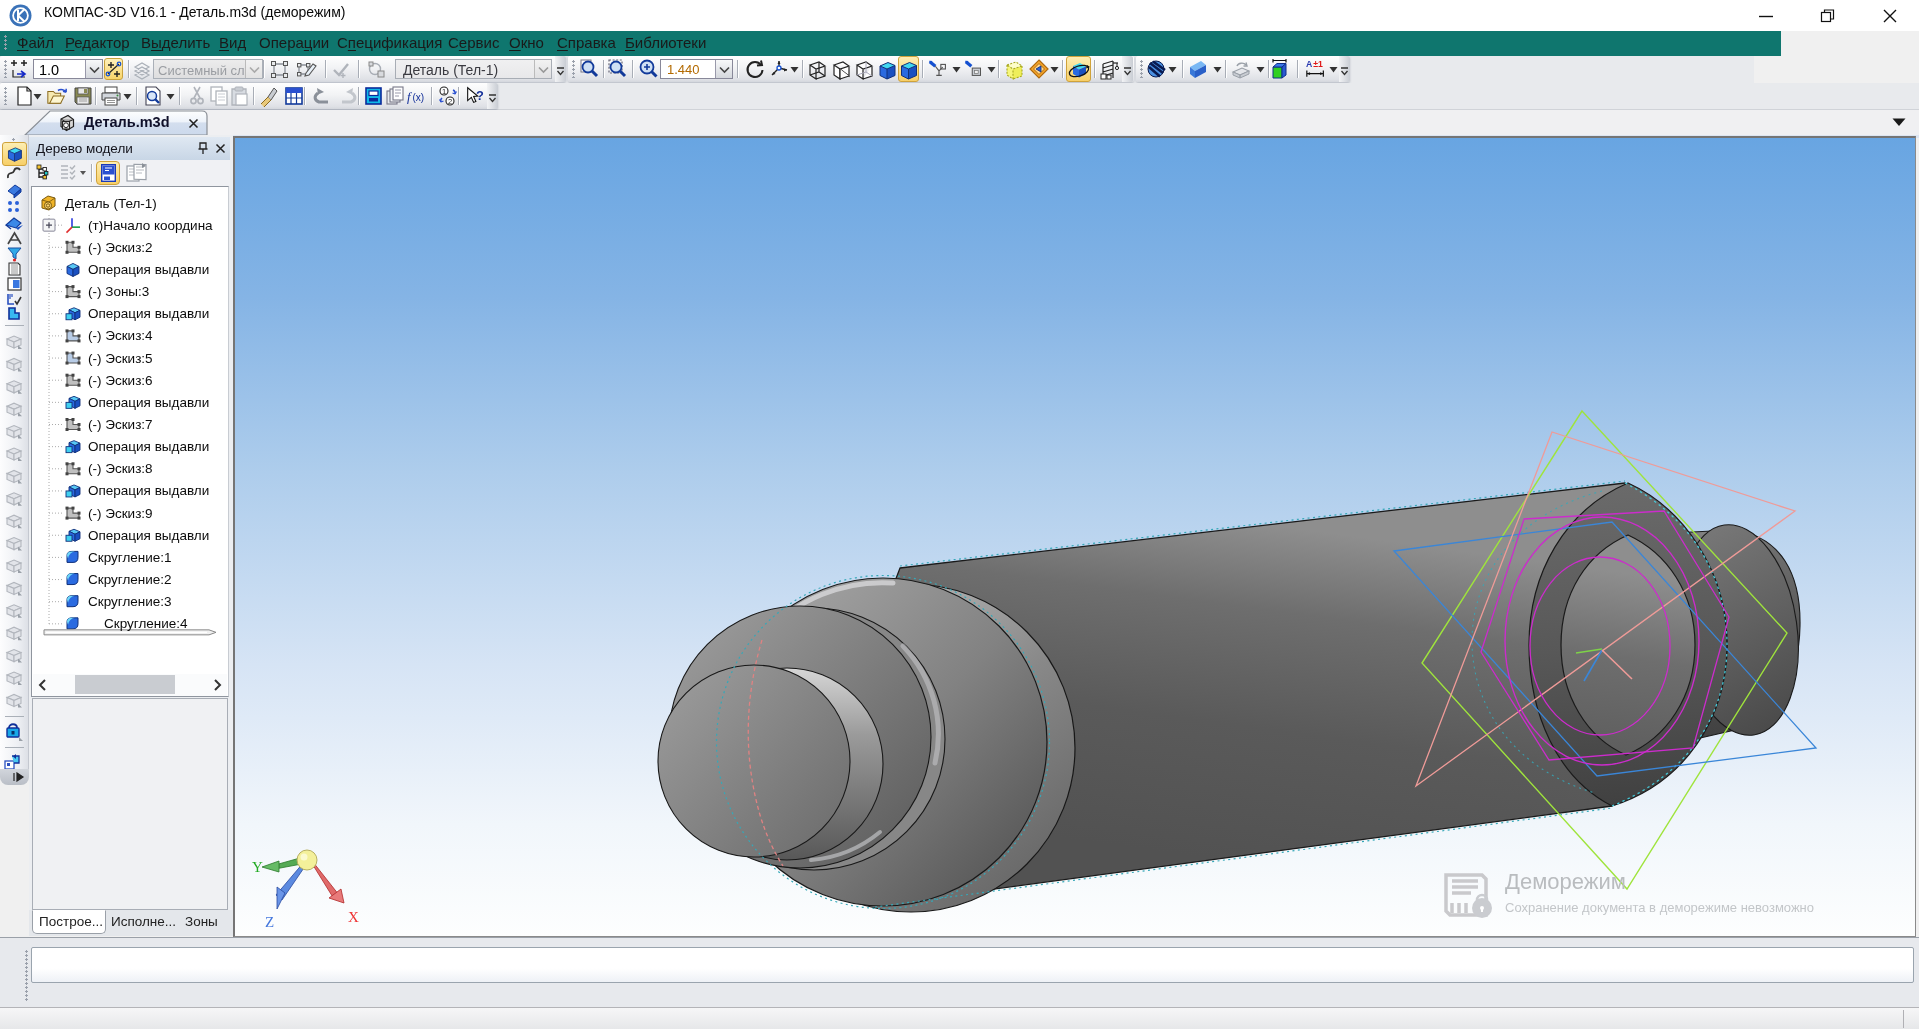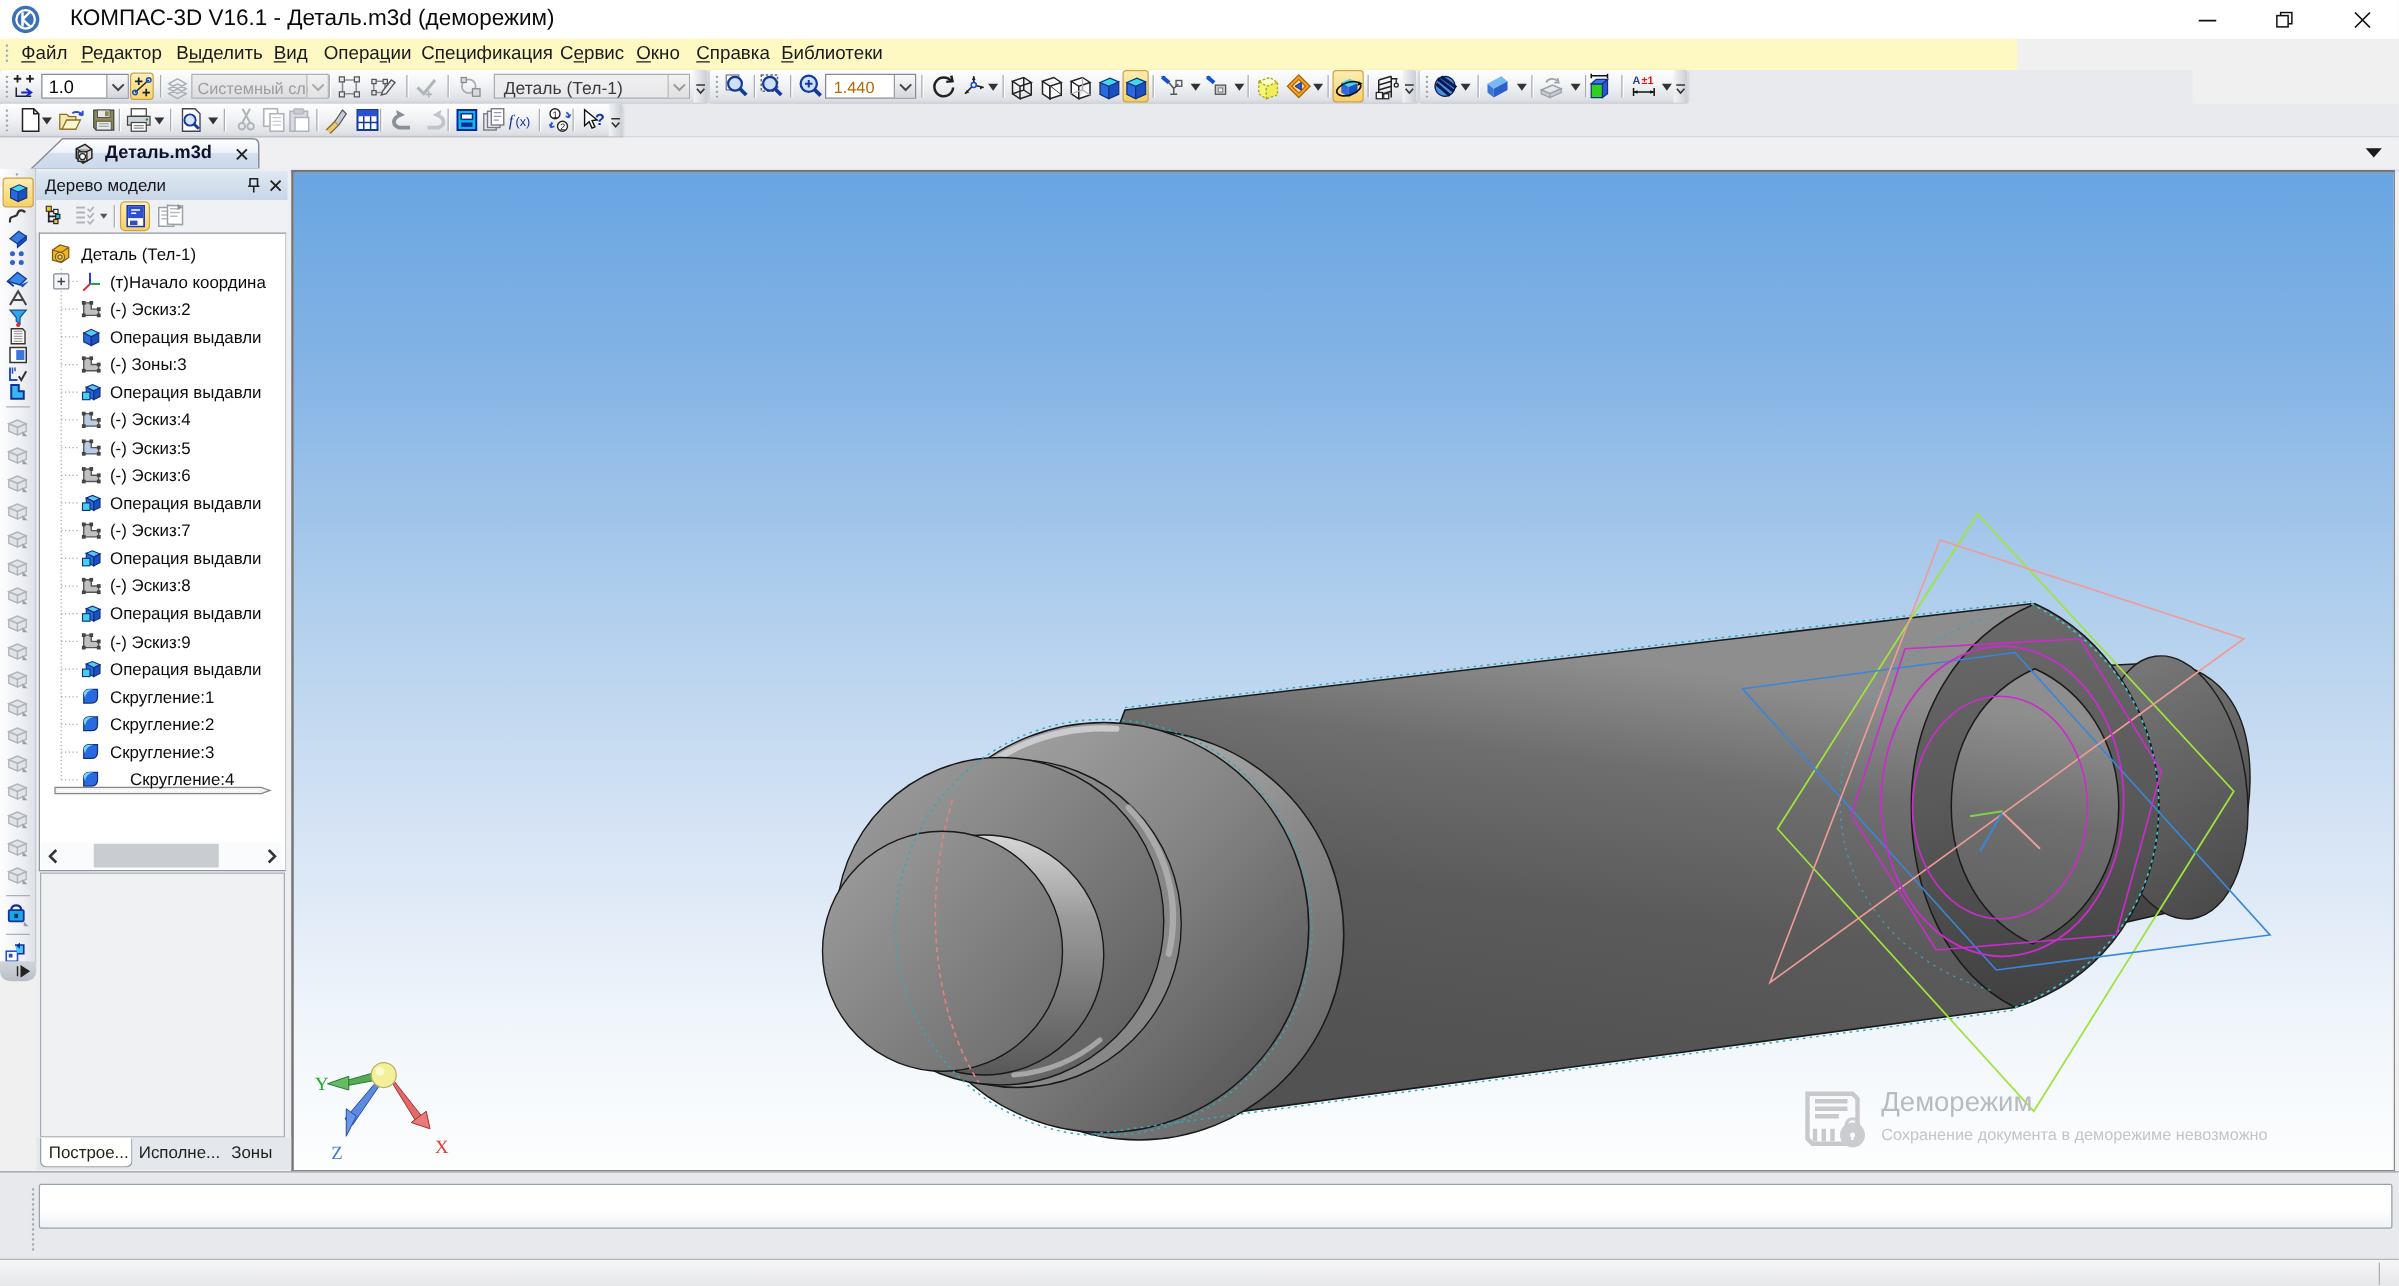--- a/index.html
+++ b/index.html
@@ -1,19 +1,19 @@
 <!DOCTYPE html>
 <html><head><meta charset="utf-8">
 <style>
 *{margin:0;padding:0;box-sizing:border-box}
 html,body{width:1919px;height:1029px;overflow:hidden;font-family:"Liberation Sans",sans-serif;background:#f0f0f0}
 .abs{position:absolute}
 #titlebar{position:absolute;left:0;top:0;width:1919px;height:31px;background:#ffffff}
-#title-text{position:absolute;left:56px;top:4px;font-size:18px;color:#0a0a0a}
-#menubar{position:absolute;left:0;top:31px;width:1614px;height:25px;background:#fef9c3;font-size:15px;color:#1a1a1a}
+#title-text{position:absolute;left:44px;top:4px;font-size:14px;color:#0a0a0a}
+#menubar{position:absolute;left:0;top:31px;width:1781px;height:25px;background:#0f766e;font-size:15px;color:#1a1a1a}
 .mi{position:absolute;top:3px}
 .mi u{text-decoration:underline;text-underline-offset:2px}
 .chunk{position:absolute;height:26px;background:linear-gradient(#fefefe,#f2f3f5 45%,#dfe1e6 90%,#d4d7dd);border-radius:2px;box-shadow:0 1px 2px rgba(90,100,120,.35)}
 .sep{position:absolute;width:1px;height:18px;background:#a8adb6;box-shadow:1px 0 0 #ffffff}
 .grip{position:absolute;width:3px;height:18px;background-image:radial-gradient(circle at 1.5px 1.5px,#9aa0ab 1px,transparent 1.2px);background-size:3px 4px}
 .endcap{position:absolute;width:11px;height:26px;background:linear-gradient(90deg,#f2f3f5,#c9cdd4);border-radius:0 2px 2px 0}
 .combo{position:absolute;height:20px;border:1px solid #889;background:#fff;font-size:13px}
 .combo .dd{position:absolute;right:0;top:0;height:100%;width:17px;background:linear-gradient(#f8f9fa,#d4d7dc);border-left:1px solid #99a}
 .dd svg{position:absolute;left:3px;top:6px}
 .tbtn{position:absolute;width:22px;height:22px}

